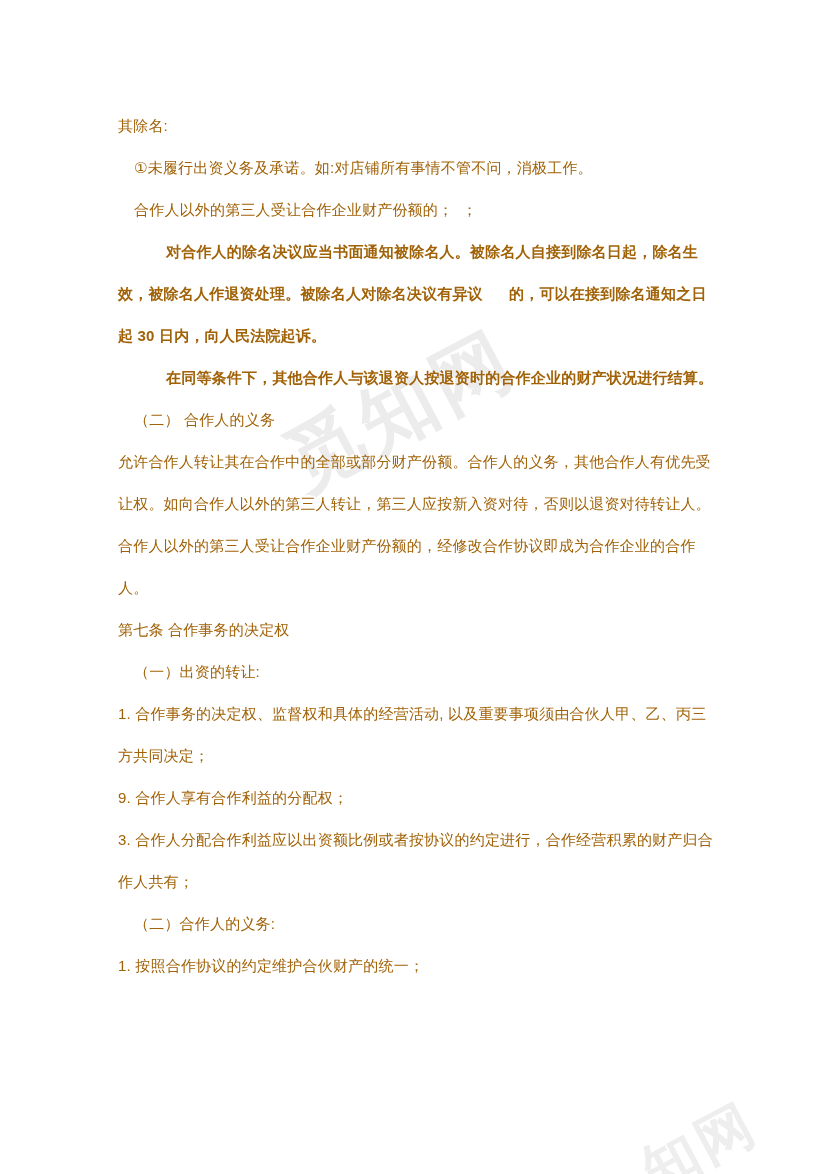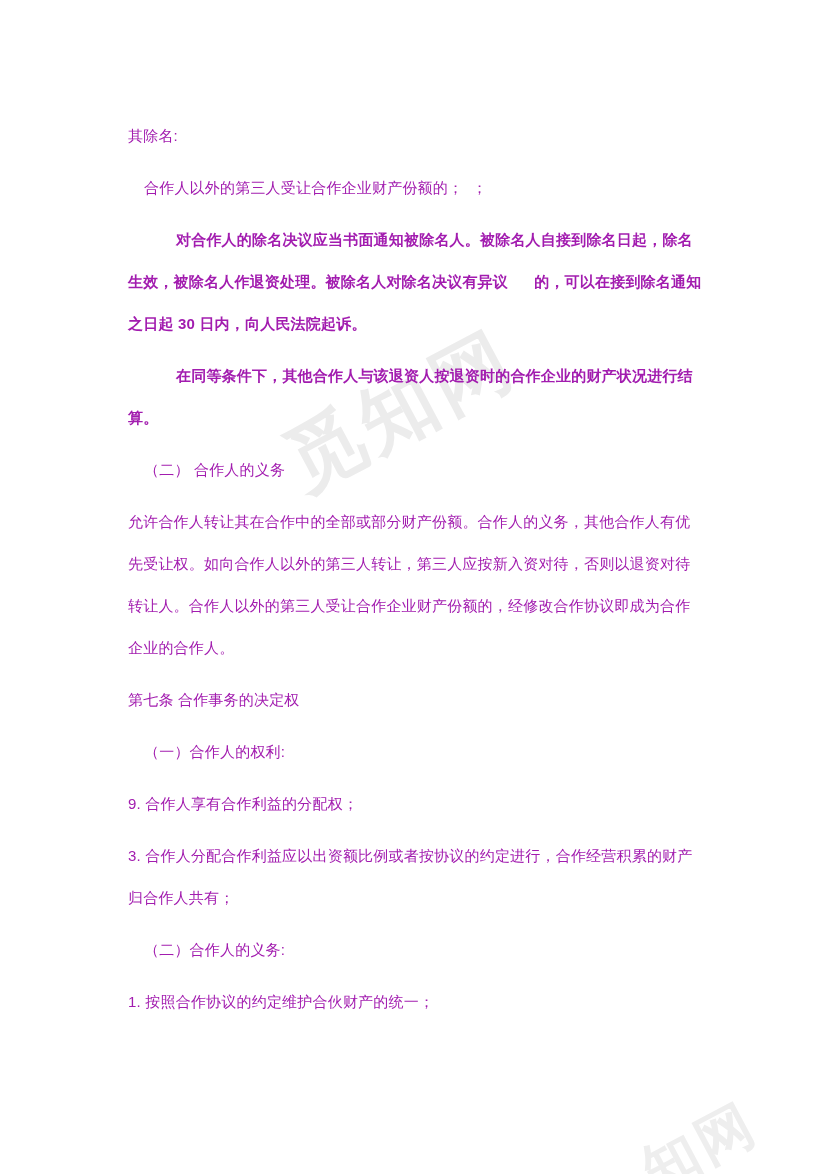--- a/index.html
+++ b/index.html
@@ -16,23 +16,23 @@
     font-family: "Liberation Sans", "DejaVu Sans", sans-serif;
   }
   .doc-body {
     position: absolute;
     left: 118px;
     top: 105px;
     width: 596px;
   }
   .para {
     font-size: 15px;
-    color: #a21caf;
+    color: #a16207;
     line-height: 42px;
-    margin: 10px;
+    margin: 0;
     white-space: pre-wrap;
     letter-spacing: 0.2px;
   }
   .indent-0 { text-indent: 0; }
   .indent-1 { text-indent: 16px; }
   .indent-2 { text-indent: 48px; font-weight: bold; }
 
   
   .wm {
     position: absolute;
@@ -63,26 +63,28 @@
 </head>
 <body>
 
 <div class="page">
 
   <div class="wm wm-main">觅知网</div>
   <div class="wm wm-bottom">知网</div>
 
   <div class="doc-body">
     <p class="para indent-0">其除名:</p>
+    <p class="para indent-1">①未履行出资义务及承诺。如:对店铺所有事情不管不问，消极工作。</p>
     <p class="para indent-1">合作人以外的第三人受让合作企业财产份额的；  ；</p>
     <p class="para indent-2">对合作人的除名决议应当书面通知被除名人。被除名人自接到除名日起，除名生效，被除名人作退资处理。被除名人对除名决议有异议      的，可以在接到除名通知之日起 30 日内，向人民法院起诉。</p>
     <p class="para indent-2">在同等条件下，其他合作人与该退资人按退资时的合作企业的财产状况进行结算。</p>
     <p class="para indent-1">（二） 合作人的义务</p>
     <p class="para indent-0">允许合作人转让其在合作中的全部或部分财产份额。合作人的义务，其他合作人有优先受让权。如向合作人以外的第三人转让，第三人应按新入资对待，否则以退资对待转让人。合作人以外的第三人受让合作企业财产份额的，经修改合作协议即成为合作企业的合作人。</p>
     <p class="para indent-0">第七条 合作事务的决定权</p>
-    <p class="para indent-1">（一）合作人的权利:</p>
+    <p class="para indent-1">（一）出资的转让:</p>
+    <p class="para indent-0">1. 合作事务的决定权、监督权和具体的经营活动, 以及重要事项须由合伙人甲、乙、丙三方共同决定；</p>
     <p class="para indent-0">9. 合作人享有合作利益的分配权；</p>
     <p class="para indent-0">3. 合作人分配合作利益应以出资额比例或者按协议的约定进行，合作经营积累的财产归合作人共有；</p>
     <p class="para indent-1">（二）合作人的义务:</p>
     <p class="para indent-0">1. 按照合作协议的约定维护合伙财产的统一；</p>
   </div>
 
 </div>
 
 </body></html>

